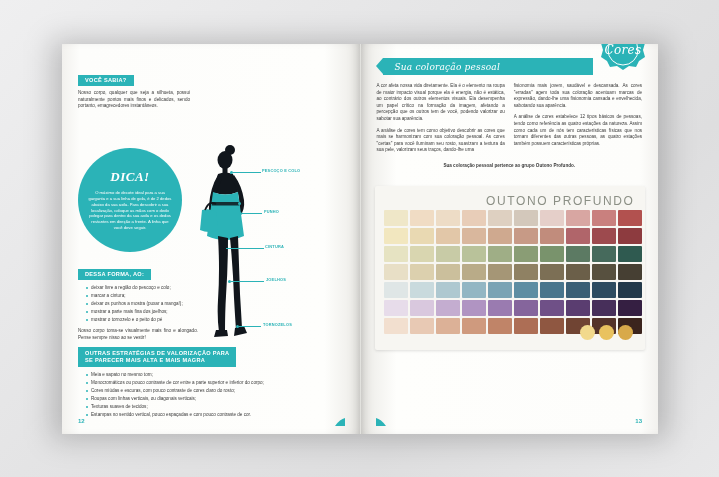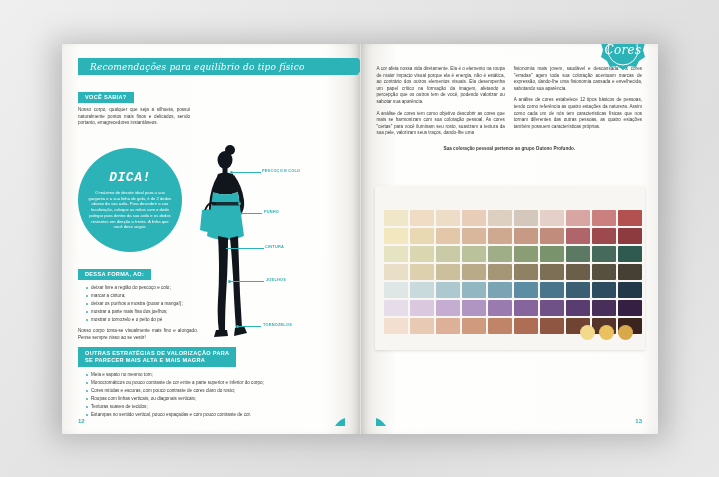--- a/index.html
+++ b/index.html
@@ -95,21 +95,21 @@
     position:absolute;left:16px;top:104px;width:104px;height:104px;
     border-radius:50%;
     background:#2bb3b7;color:#fff;
     display:flex;flex-direction:column;align-items:center;justify-content:center;
     text-align:center;
     padding:10px;
     box-sizing:border-box;
   }
   .dica h3{
     margin:0 0 5px 0;font-size:13px;font-style:italic;font-weight:bold;
-    font-family:Liberation Mono, monospace;letter-spacing:.5px;
+    font-family:Liberation Serif, serif;letter-spacing:.5px;
   }
   .dica p{margin:0;font-size:4.2px;line-height:5.8px;}
 
   
   .illo{position:absolute;left:116px;top:96px;width:120px;height:220px;}
   .callout-lbl{
     position:absolute;font-size:3.9px;color:#2bb3b7;font-weight:bold;
     letter-spacing:.2px;white-space:nowrap;
   }
   .leader{position:absolute;height:1px;background:#2bb3b7;}
@@ -161,23 +161,20 @@
 <body>
 
 <div id="stage">
   <div class="book-shadow"></div>
 
   <div class="book">
 
     <div class="page left">
       <div class="inner">
 
-        <div class="ribbon script" style="width:258px;">
-          <span>Recomendações para equilíbrio do tipo físico</span>
-        </div>
 
         <div style="margin-top:10px;width:112px;">
           <div class="minihead">VOCÊ SABIA?</div>
           <div class="body-txt" style="margin-top:4px;">Nosso corpo, qualquer que seja a silhueta, possui naturalmente pontos mais finos e delicados, sendo portanto, emagrecedores instantâneos.</div>
         </div>
 
         <div class="dica">
           <h3>DICA!</h3>
           <p>O máximo de decote ideal para a sua garganta e a sua linha de gola, é de 2 dedos abaixo da sua axila. Para descobrir a sua localização, coloque as mãos com o dedo polegar para dentro da sua axila e os dedos restantes em direção a frente. A linha que você deve seguir.</p>
         </div>
@@ -264,20 +261,23 @@
           <svg width="12" height="12" viewBox="0 0 12 12">
               <path d="M1 10 L11 10 L11 2 Q6 3 1 10 Z" fill="#2bb3b7"></path>
             </svg>
         </div>
       </div>
     </div>
 
     <div class="page right">
       <div class="inner">
 
+        <div class="ribbon script flip" style="width:188px;margin-left:6px;">
+          <span>Sua coloração pessoal</span>
+        </div>
 
         <div class="seal">
           <svg width="50" height="50" viewBox="0 0 50 50">
             <path d="M25 2 L31 6 L38 5 L41 11 L47 15 L45 22 L47 29 L41 33 L38 39 L31 38 L25 42 L19 38 L12 39 L9 33 L3 29 L5 22 L3 15 L9 11 L12 5 L19 6 Z" fill="#2bb3b7"></path>
             <circle cx="25" cy="22" r="15" fill="none" stroke="#ffffff" stroke-width="1"></circle>
           </svg>
           <div class="seal-text" style="top:-6px;">Cores</div>
         </div>
 
         <div class="cols">
@@ -287,20 +287,21 @@
           </div>
           <div class="col">
             <p class="body-txt" style="margin:0 0 5px 0;">fisionomia mais jovem, saudável e descansada.  As cores "erradas" agem toda sua coloração acentuam marcas de expressão, dando-lhe uma fisionomia cansada e envelhecida, sabotando sua aparência.</p>
             <p class="body-txt" style="margin:0;">A análise de cores estabelece 12 tipos básicos de pessoas, tendo como referência as quatro estações da natureza. Assim como cada um de nós tem características físicas que nos tornam diferentes das outras pessoas, as quatro estações também possuem características próprias.</p>
           </div>
         </div>
 
         <div class="caption">Sua coloração pessoal pertence ao grupo Outono Profundo.</div>
 
         <div class="palette">
+          <div class="palette-title">OUTONO PROFUNDO</div>
           <div class="swatches" id="swatch-grid">
               <div class="sw" style="background: rgb(239, 231, 200);"></div>
               <div class="sw" style="background: rgb(240, 220, 196);"></div>
               <div class="sw" style="background: rgb(237, 220, 198);"></div>
               <div class="sw" style="background: rgb(232, 205, 184);"></div>
               <div class="sw" style="background: rgb(222, 208, 193);"></div>
               <div class="sw" style="background: rgb(211, 200, 187);"></div>
               <div class="sw" style="background: rgb(229, 207, 201);"></div>
               <div class="sw" style="background: rgb(216, 166, 162);"></div>
               <div class="sw" style="background: rgb(201, 128, 126);"></div>

